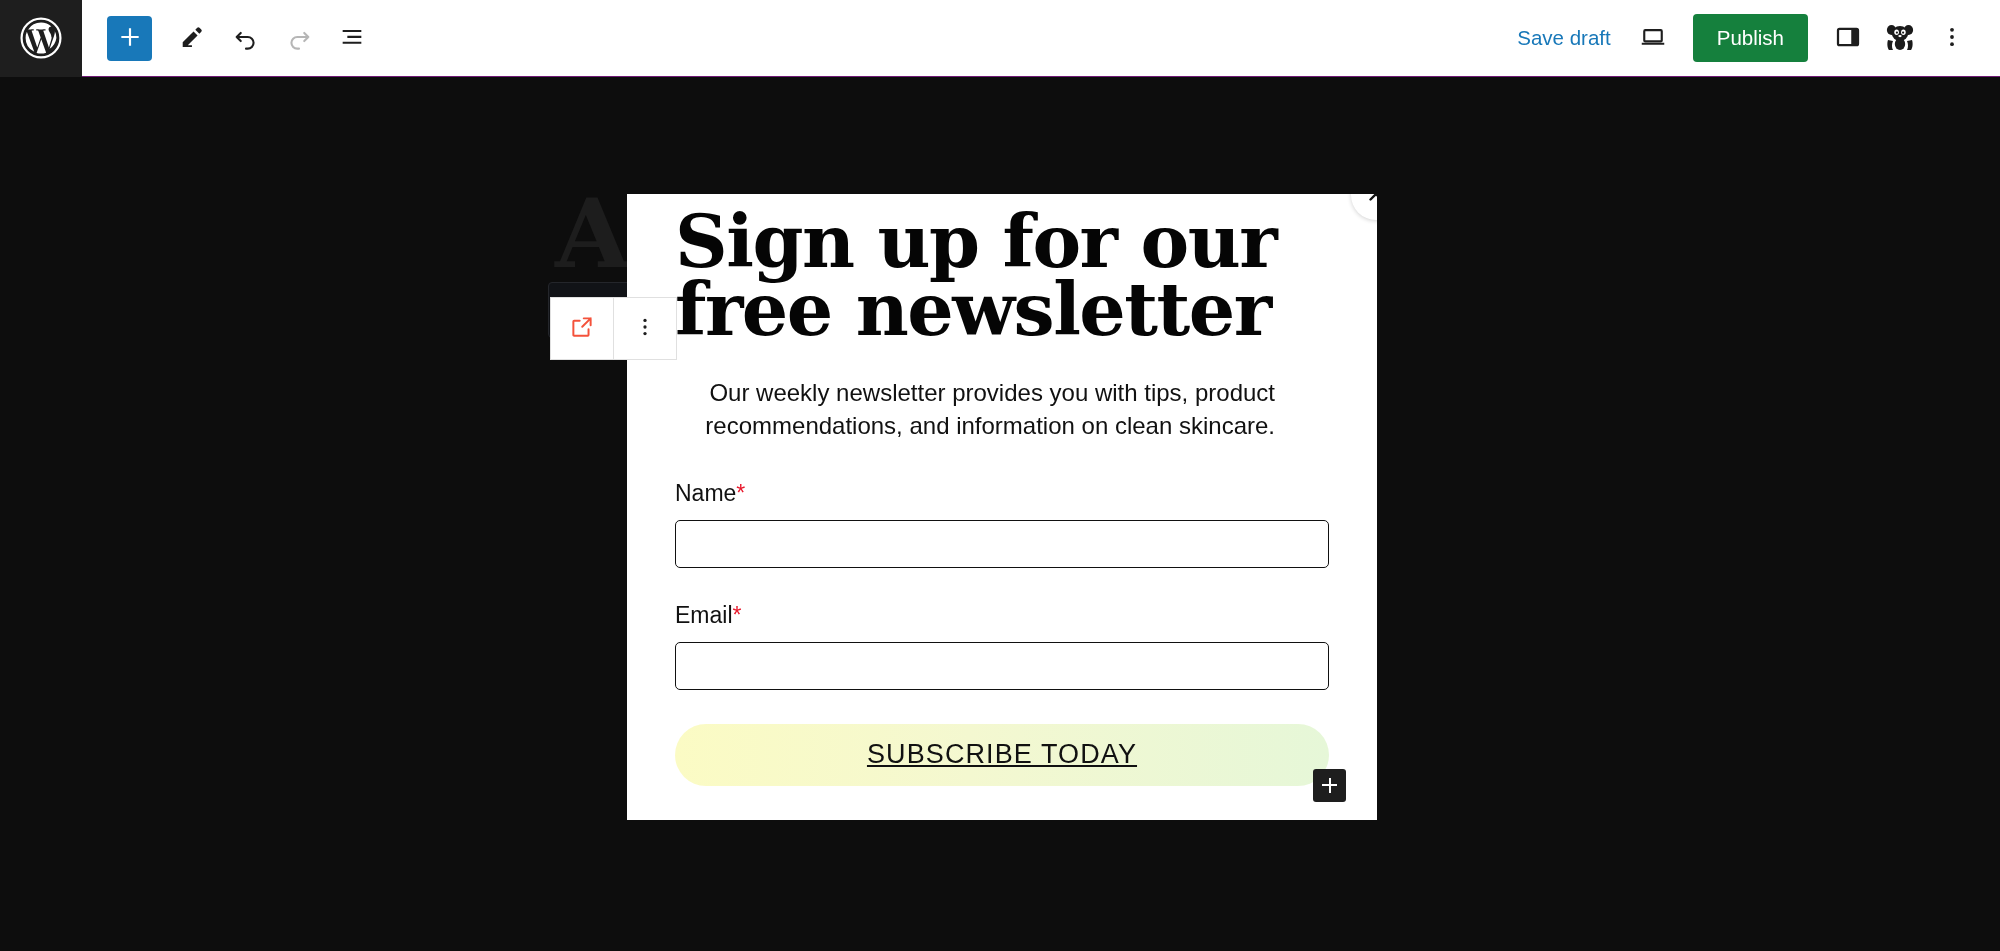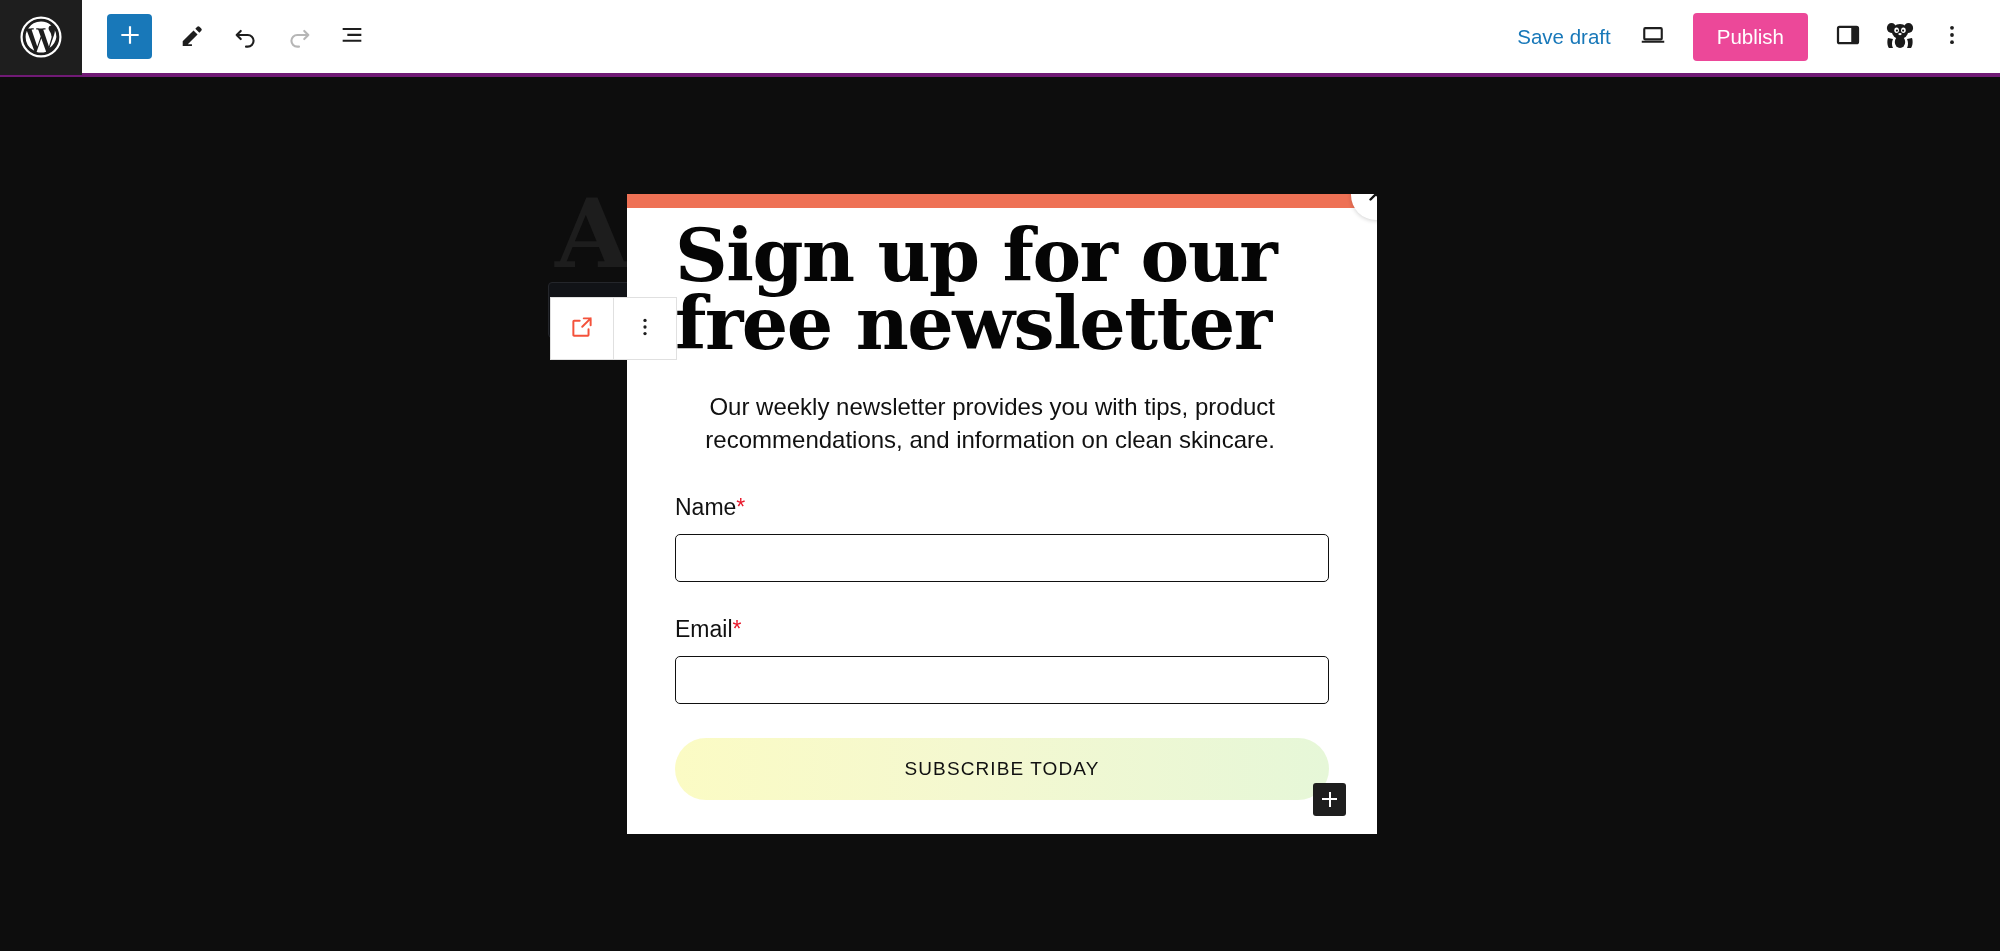--- a/index.html
+++ b/index.html
@@ -9,21 +9,21 @@
     overflow: hidden;
     font-family: "Liberation Sans", sans-serif;
     background: #0d0d0d;
   }
 
   
   .topbar {
     position: absolute; top: 0; left: 0;
     width: 2000px; height: 77px;
     background: #ffffff;
-    border-bottom: 4px solid #701a75;
+    border-bottom: 1px solid #701a75;
     display: flex; align-items: center;
     z-index: 40;
   }
   .wp-logo-box {
     width: 82px; height: 77px;
     background: #1e1e1e;
     display: flex; align-items: center; justify-content: center;
     flex: 0 0 auto;
     cursor: pointer;
   }
@@ -51,21 +51,21 @@
     padding-right: 22px;
   }
   .save-draft {
     color: #1878b9;
     font-size: 20.5px;
     padding: 10px 16px;
     background: none; border: none; cursor: pointer;
     white-space: nowrap;
   }
   .publish-btn {
-    background: #ec4899;
+    background: #15803d;
     color: #fff;
     font-size: 20.5px;
     border: none; border-radius: 4px;
     padding: 12px 24px;
     cursor: pointer;
     margin: 0 14px;
     white-space: nowrap;
   }
   .icon-btn {
     width: 52px; height: 52px;
@@ -125,21 +125,21 @@
 
   
   .modal {
     position: absolute;
     left: 627px; top: 194px;
     width: 750px;
     background: #ffffff;
     z-index: 20;
     overflow: hidden;
     display: flex;
-    flex-direction: column;
+    flex-direction: row;
   }
   .modal-topbar {
     height: 14px;
     background: #ee7155;
     flex: 0 0 auto;
   }
   .modal-body {
     padding: 10px 48px 34px 48px;
   }
   .modal-title {
@@ -183,25 +183,26 @@
     color: #111;
     margin: 8px 0 42px 0;
   }
   .subscribe-wrap { position: relative; }
   .subscribe-btn {
     width: 100%;
     height: 62px;
     border: none;
     border-radius: 34px;
     background: linear-gradient(90deg, #fbfbc4 0%, #f4f8d0 45%, #e6f7d8 100%);
-    font-size: 19px;
+    font-size: 27px;
     letter-spacing: 1.1px;
     color: #111;
     font-family: "Liberation Sans", sans-serif;
     cursor: pointer;
+    text-decoration: underline;
   }
   .inserter-plus {
     position: absolute;
     right: -17px; bottom: -16px;
     width: 33px; height: 33px;
     background: #1e1e1e;
     border-radius: 3px;
     display: flex; align-items: center; justify-content: center;
     cursor: pointer;
     z-index: 5;

